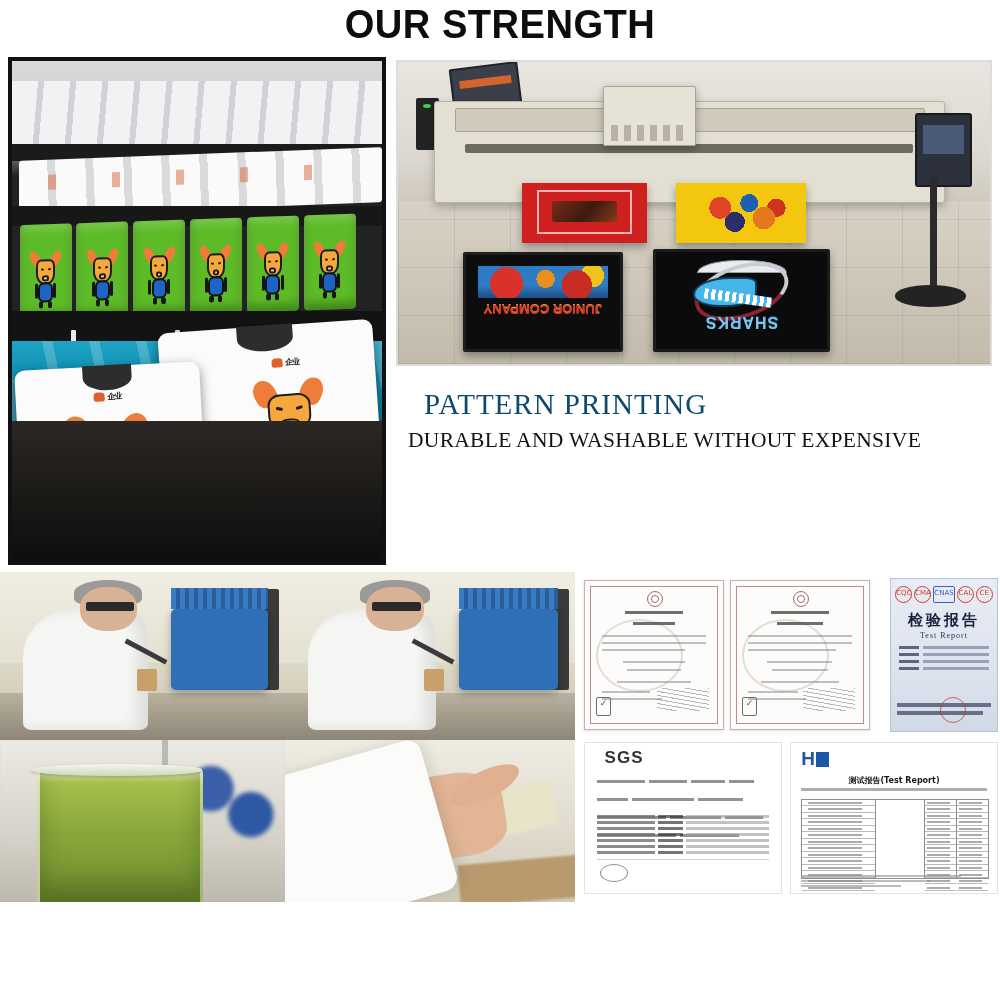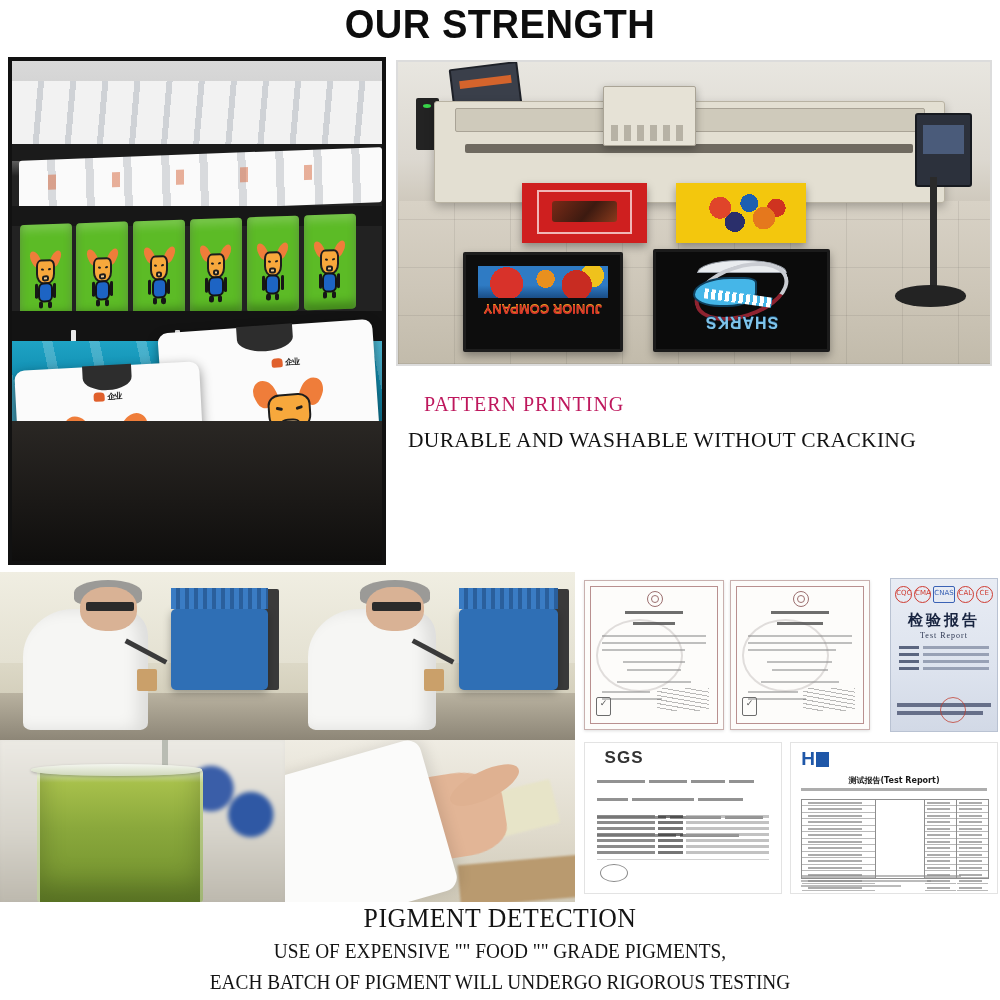--- a/index.html
+++ b/index.html
@@ -162,21 +162,21 @@
   .shark .teeth{position:absolute;left:16%;top:52%;width:62%;height:16%;
      background:repeating-linear-gradient(90deg,#fff 0 4px,#45b6e8 4px 7px);transform:rotate(8deg);}
   .shark .banner{position:absolute;left:10%;top:-4%;width:80%;height:20%;background:#e9ecef;
      border:1px solid #9aa0a8;border-radius:50%/100% 100% 0 0;}
   .pl-blk2 .tag{position:absolute;left:6%;top:63%;width:88%;text-align:center;
      transform:rotate(180deg);font-family:"Liberation Sans", sans-serif;font-weight:bold;
      font-size:16px;color:#7fc4ea;letter-spacing:1px;text-shadow:0 1px 0 #1c4f75;}
 
   
   .pp-block{position:absolute;left:396px;top:385px;width:604px;}
-  .pp-head{text-align:left;padding-left:28px;font-size:20px;letter-spacing:1px;color:#be185d;
+  .pp-head{text-align:left;padding-left:28px;font-size:29px;letter-spacing:1px;color:#0c4a6e;
      line-height:38px;font-family:"Liberation Serif", serif;}
   .pp-line{padding-left:12px;font-size:21.5px;line-height:35px;color:#131313;
      letter-spacing:0.3px;white-space:nowrap;}
 
   
   .lab{position:absolute;overflow:hidden;}
   .lab-a{left:0px;top:572px;width:285px;height:168px;}
   .lab-b{left:285px;top:572px;width:290px;height:168px;}
   .lab-room{position:absolute;inset:0;background:linear-gradient(180deg,#e9e6d8 0%,#dcd8c6 55%,#c9c3ae 100%);}
   .lab-back{position:absolute;left:0;top:0;width:100%;height:54%;
@@ -538,21 +538,21 @@
           <div class="ring"></div>
         <div class="head"></div>
           <div class="teeth"></div>
       </div>
       <div class="tag">SHARKS</div>
     </div>
   </div>
 
   <div class="pp-block">
     <div class="pp-head">PATTERN PRINTING</div>
-    <div class="pp-line">DURABLE AND WASHABLE WITHOUT CRACKING</div>
+    <div class="pp-line">DURABLE AND WASHABLE WITHOUT EXPENSIVE</div>
   </div>
 
   <div class="lab lab-a">
     <div class="lab-room">
         <div class="lab-back"></div>
         <div class="lab-bench"></div>
       </div>
     <div class="lab-stand"></div>
     <div class="lab-mach"></div>
     <div class="lab-coat"></div>
@@ -776,19 +776,14 @@
         </div>
       </div>
       <div class="notes">
         <span style="width:86%"></span>
           <span style="width:70%"></span>
           <span style="width:54%"></span>
       </div>
     </div>
   </div>
 
-  <div class="pd-block">
-    <div class="pd-head">PIGMENT DETECTION</div>
-    <div class="pd-line">USE OF EXPENSIVE "" FOOD "" GRADE PIGMENTS,</div>
-    <div class="pd-line">EACH BATCH OF PIGMENT WILL UNDERGO RIGOROUS TESTING</div>
-  </div>
 
 </div>
 
 </body></html>

